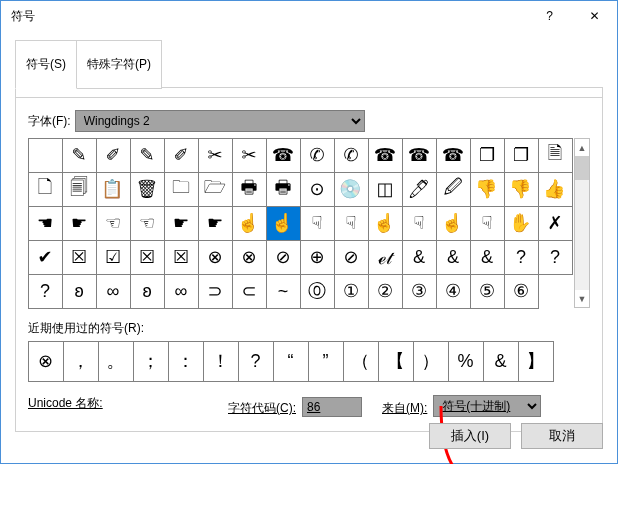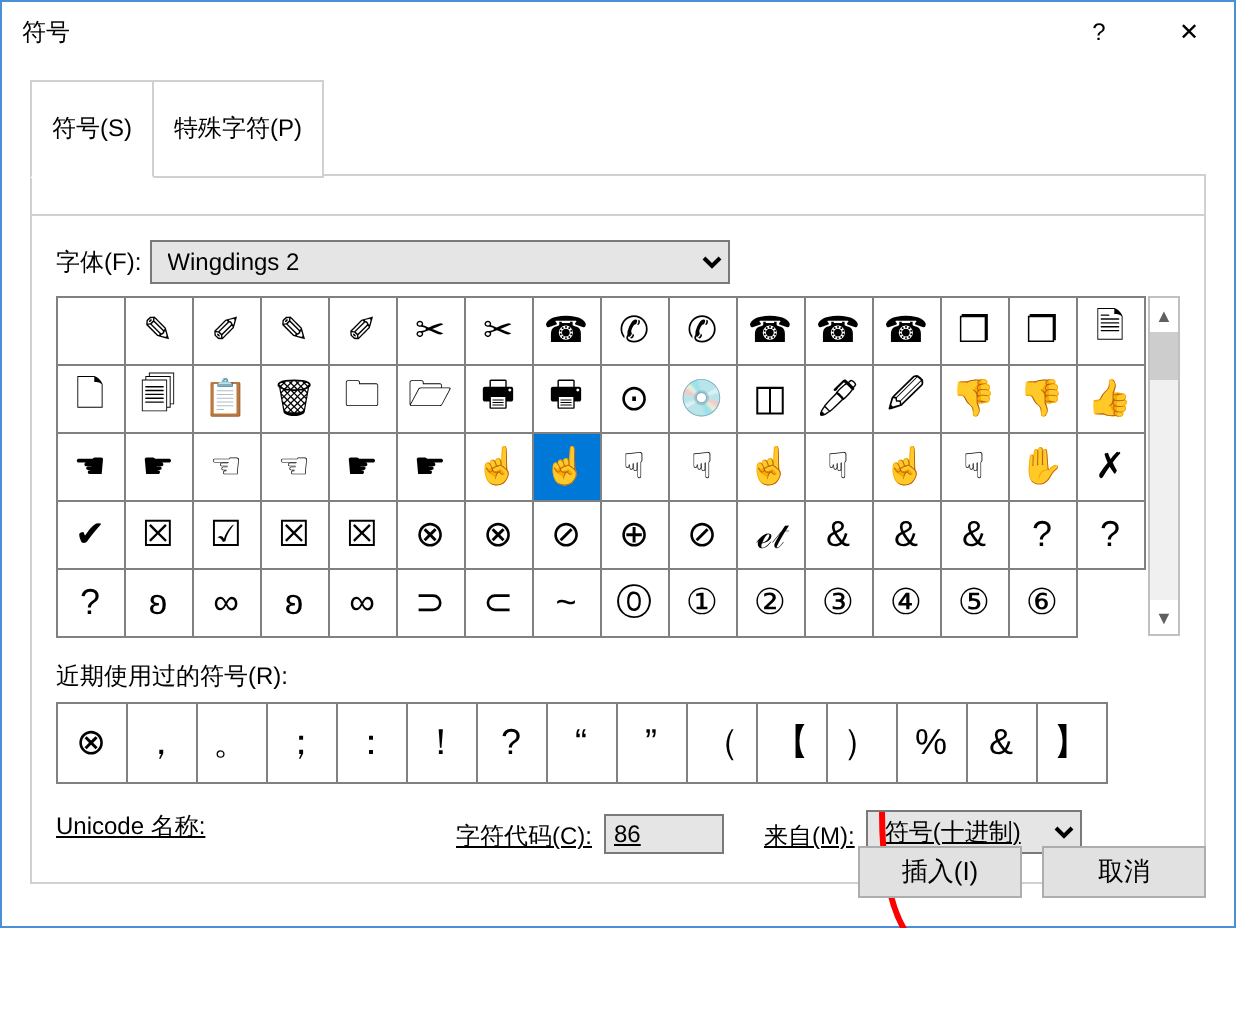--- a/index.html
+++ b/index.html
@@ -7,24 +7,24 @@
   .dialog { width: 618px; height: 464px; border: 1px solid #4a90d9; background: #fff; position: relative; }
   .titlebar { height: 30px; display: flex; align-items: center; justify-content: space-between; padding-left: 10px; }
   .titlebar .title { font-size: 12px; }
   .titlebtns { display: flex; }
   .titlebtn { width: 45px; height: 30px; display: flex; align-items: center; justify-content: center; cursor: pointer; }
   .content { padding: 8px 14px 14px 14px; }
   .tabs { display: flex; position: relative; }
   .tab { border: 1px solid #d0d0d0; padding: 15px 10px; background: #fff; cursor: pointer; margin-right: -1px; position: relative; top: 1px; }
   .tab.active { border-bottom: 1px solid #fff; z-index: 2; }
   .tabline { border-top: 1px solid #d0d0d0; flex: 1; align-self: flex-end; }
-  .panel { border: 1px solid #d0d0d0; border-top: none; margin-top: -1px; padding-top: 20px; }
+  .panel { border: 1px solid #d0d0d0; border-top: none; margin-top: -1px; padding-top: 10px; }
   .panel-inner { border-top: 1px solid #d0d0d0; padding: 12px 12px 14px 12px; }
   .row { display: flex; align-items: center; margin-bottom: 6px; }
-  select, input[type=text] { border: 1px solid #7a7a7a; padding: 2px 4px; font-family: inherit; font-size: 12px; background: #e5e5e5; }
+  select, input[type=text] { border: 1px solid #7a7a7a; padding: 2px 4px; font-family: inherit; font-size: 12px; background: #a3a3a3; }
   select { height: 22px; }
   .font-row select { width: 290px; margin-left: 4px; }
   .grid-wrap { display: flex; margin-top: 6px; }
   #symbol-grid { display: grid; grid-template-columns: repeat(16, 34px); grid-auto-rows: 34px; }
   .cell { border: 1px solid #808080; margin: -0.5px; display: flex; align-items: center; justify-content: center; font-size: 18px; cursor: pointer; background: #fff; user-select: none; }
   .cell.selected { background: #0078d7; color: #fff; }
   .vscroll { width: 17px; border: 1px solid #c0c0c0; margin-left: 2px; display: flex; flex-direction: column; }
   .vscroll .arrow { height: 17px; display: flex; align-items: center; justify-content: center; font-size: 9px; color: #606060; cursor: pointer; }
   .vscroll .track { flex: 1; background: #f0f0f0; position: relative; }
   .vscroll .thumb { position: absolute; top: 0; left: 0; right: 0; height: 24px; background: #cdcdcd; }

